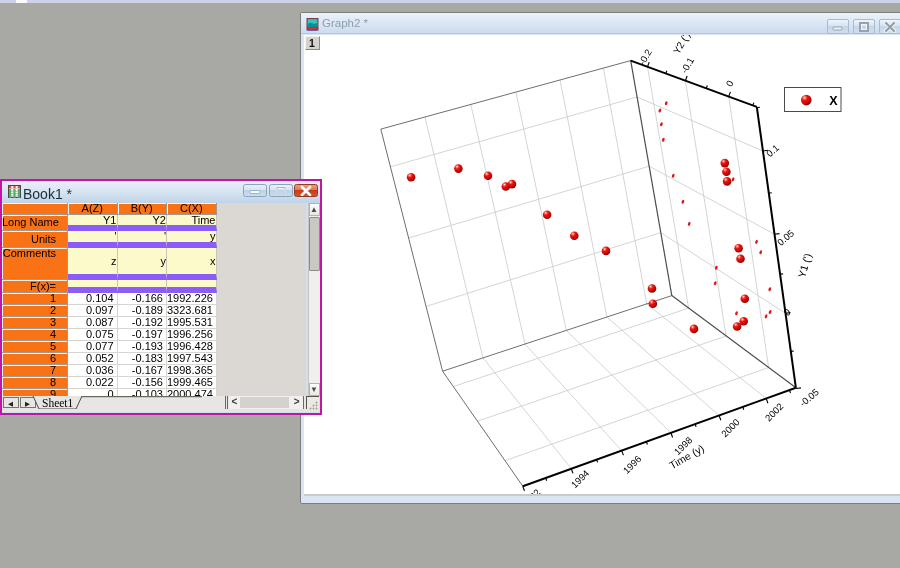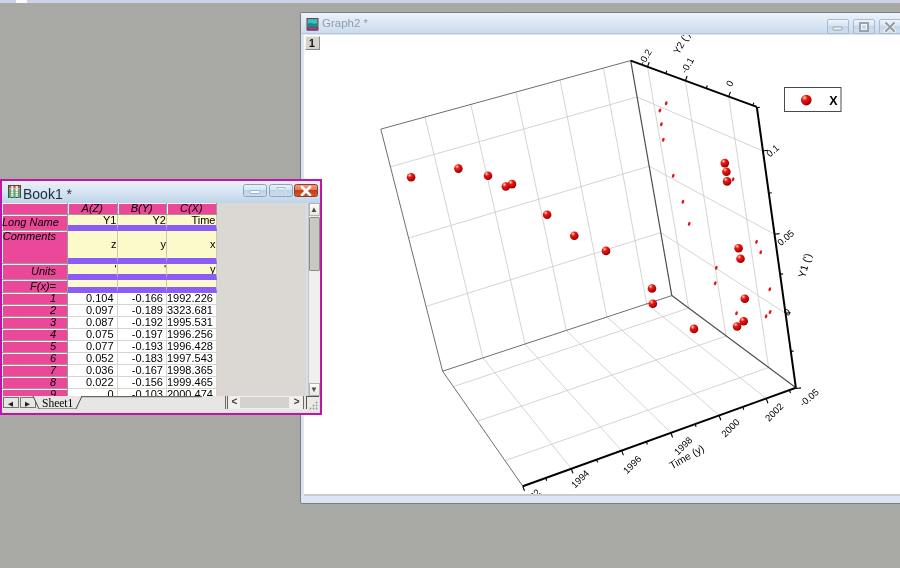--- a/index.html
+++ b/index.html
@@ -15,21 +15,21 @@
 
 #bwin { left:0px; top:179px; width:321.5px; height:235.5px; border:2.5px solid #bf16a4; background:#cfe0f0; }
 #btitle { position:absolute; left:0; top:0; right:0; height:22px; background:linear-gradient(#e7eef8,#d9e6f3 45%,#bed3e9); }
 #btitle .txt { position:absolute; left:21px; top:4.5px; font-size:14px; color:#1c2b39; }
 .bbtn { position:absolute; top:2.5px; width:24px; height:13.5px; border:1px solid #8ba4bd; border-radius:2.5px; background:linear-gradient(#e7f0f9,#d3e3f2 50%,#bcd3ea 50%,#c9dcf0); }
 .bbtn svg { position:absolute; left:0; top:0; }
 #bclose { background:linear-gradient(#f09a7c,#e4714c 50%,#c63d1c 50%,#cf5430); border-color:#933c20; }
 #bsheet { position:absolute; left:0px; top:22px; width:304px; height:193px; background:#dbd8d3; overflow:hidden; }
 table { border-collapse:separate; border-spacing:0; table-layout:fixed; }
 td { overflow:hidden; white-space:nowrap; font-size:11px; line-height:10.5px; color:#000; box-sizing:border-box; padding:0; }
-td.rh, td.ch { background:#ec4899; border-right:1px solid #9c9a94; border-bottom:1px solid #9c9a94; box-shadow:inset 1px 1px 0 #f4f3f1;font-style:italic; }
+td.rh, td.ch { background:#f97316; border-right:1px solid #9c9a94; border-bottom:1px solid #9c9a94; box-shadow:inset 1px 1px 0 #f4f3f1; }
 td.ch { text-align:center; }
 td.rh { text-align:right; padding-right:11px; }
 td.yc { background:#fcf9cb; border-right:1px solid #c9c6b8; border-bottom:6px solid #8b5cf6; text-align:right; }
 td.dc { background:#fff; border-right:1px solid #d7d5d1; border-bottom:1px solid #d7d5d1; text-align:right; padding-right:3px; }
 #vsb { position:absolute; right:0px; top:22px; width:12px; height:193px; background:#f0efed; border-left:1px solid #c6c4c0; }
 #vsb .ar { position:absolute; left:0; width:11px; height:13px; background:linear-gradient(#fdfdfd,#e8e6e3); border:1px solid #b5b3ae; color:#4d4b46; font-size:8px; text-align:center; line-height:12px; }
 #vthumb { position:absolute; left:0.5px; top:13.5px; width:10.5px; height:54px; background:#cac8c3; border:1px solid #8e8c86; border-radius:1px; }
 #tabbar { position:absolute; left:0px; top:215px; width:316.5px; height:16px; background:#e8e6e2; }
 .tbtn { position:absolute; top:0.5px; width:16px; height:11.5px; background:#e8e6e2; border:1px solid #77756f; color:#222; font-size:6.5px; text-align:center; line-height:11px; }
 #hsb { position:absolute; left:226.5px; top:0; width:75px; height:12.5px; background:#f1f0ee; }
@@ -271,31 +271,31 @@
               <td class="ch">A(Z)</td>
               <td class="ch">B(Y)</td>
               <td class="ch">C(X)</td>
             </tr>
         <tr style="height:12.5px">
               <td class="rh">Long Name</td>
               <td class="yc">Y1</td>
               <td class="yc">Y2</td>
               <td class="yc">Time</td>
             </tr>
+        <tr style="height:11.5px">
+              <td class="rh">Units</td>
+              <td class="yc">'</td>
+              <td class="yc">'</td>
+              <td class="yc">y</td>
+            </tr>
         <tr style="height:32.5px">
               <td class="rh" style="vertical-align:top">Comments</td>
               <td class="yc">z</td>
               <td class="yc">y</td>
               <td class="yc">x</td>
-            </tr>
-        <tr style="height:11.5px">
-              <td class="rh">Units</td>
-              <td class="yc">'</td>
-              <td class="yc">'</td>
-              <td class="yc">y</td>
             </tr>
         <tr style="height:13px">
               <td class="rh">F(x)=</td>
               <td class="yc"></td>
               <td class="yc"></td>
               <td class="yc"></td>
             </tr>
         <tr class="dr" style="height:12px">
               <td class="rh">1</td>
               <td class="dc">0.104</td>

